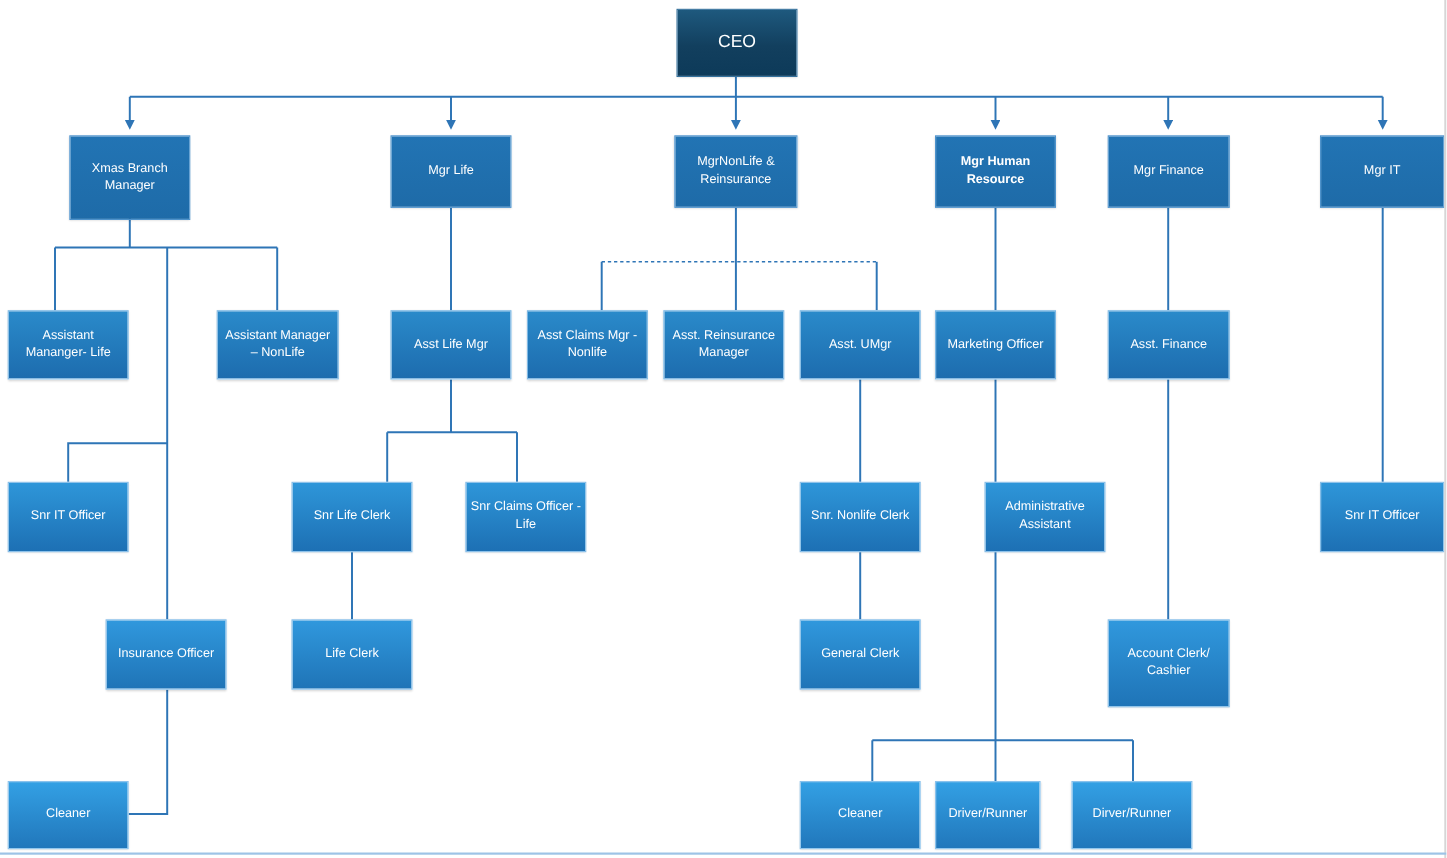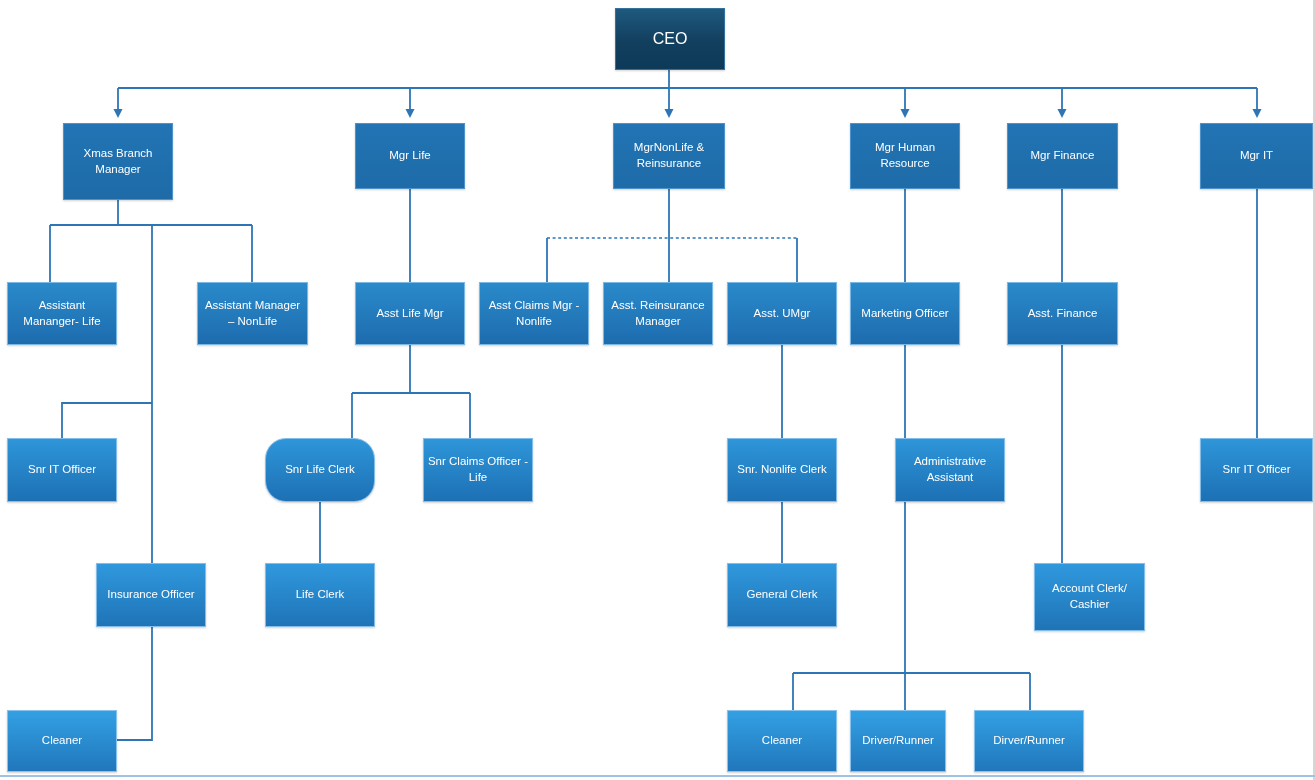--- a/index.html
+++ b/index.html
@@ -125,48 +125,48 @@
         <polyline points="1257,189 1257,438" fill="none" stroke="#2e75b6" stroke-width="1.8"></polyline>
       </g>
   </svg>
 
   <div class="node tier-ceo" style="left: 615px; top: 8px; width: 110px; height: 62px;"><span class="node-label">CEO</span></div>
     <div class="node tier-1" style="left: 63px; top: 123px; width: 110px; height: 77px;"><span class="node-label">Xmas Branch
 Manager</span></div>
     <div class="node tier-1" style="left: 355px; top: 123px; width: 110px; height: 66px;"><span class="node-label">Mgr Life</span></div>
     <div class="node tier-1" style="left: 613px; top: 123px; width: 112px; height: 66px;"><span class="node-label">MgrNonLife &amp;
 Reinsurance</span></div>
-    <div class="node tier-1" style="left: 850px; top: 123px; width: 110px; height: 66px;"><span class="node-label">Mgr Human
+    <div class="node tier-1" style="left: 850px; top: 123px; width: 110px; height: 66px; font-weight: bold;"><span class="node-label">Mgr Human
 Resource</span></div>
     <div class="node tier-1" style="left: 1007px; top: 123px; width: 111px; height: 66px;"><span class="node-label">Mgr Finance</span></div>
     <div class="node tier-1" style="left: 1200px; top: 123px; width: 113px; height: 66px;"><span class="node-label">Mgr IT</span></div>
     <div class="node tier-2" style="left: 7px; top: 282px; width: 110px; height: 63px;"><span class="node-label">Assistant
 Mananger- Life</span></div>
     <div class="node tier-2" style="left: 197px; top: 282px; width: 111px; height: 63px;"><span class="node-label">Assistant Manager
 – NonLife</span></div>
     <div class="node tier-2" style="left: 355px; top: 282px; width: 110px; height: 63px;"><span class="node-label">Asst Life Mgr</span></div>
     <div class="node tier-2" style="left: 479px; top: 282px; width: 110px; height: 63px;"><span class="node-label">Asst Claims Mgr -
 Nonlife</span></div>
     <div class="node tier-2" style="left: 603px; top: 282px; width: 110px; height: 63px;"><span class="node-label">Asst. Reinsurance
 Manager</span></div>
     <div class="node tier-2" style="left: 727px; top: 282px; width: 110px; height: 63px;"><span class="node-label">Asst. UMgr</span></div>
     <div class="node tier-2" style="left: 850px; top: 282px; width: 110px; height: 63px;"><span class="node-label">Marketing Officer</span></div>
     <div class="node tier-2" style="left: 1007px; top: 282px; width: 111px; height: 63px;"><span class="node-label">Asst. Finance</span></div>
     <div class="node tier-3" style="left: 7px; top: 438px; width: 110px; height: 64px;"><span class="node-label">Snr IT Officer</span></div>
-    <div class="node tier-3" style="left: 265px; top: 438px; width: 110px; height: 64px; border-radius: 21px;"><span class="node-label">Snr Life Clerk</span></div>
+    <div class="node tier-3" style="left: 265px; top: 438px; width: 110px; height: 64px;"><span class="node-label">Snr Life Clerk</span></div>
     <div class="node tier-3" style="left: 423px; top: 438px; width: 110px; height: 64px;"><span class="node-label">Snr Claims Officer -
 Life</span></div>
     <div class="node tier-3" style="left: 727px; top: 438px; width: 110px; height: 64px;"><span class="node-label">Snr. Nonlife Clerk</span></div>
     <div class="node tier-3" style="left: 850px; top: 438px; width: 110px; height: 64px; margin-left: 45px;"><span class="node-label">Administrative
 Assistant</span></div>
     <div class="node tier-3" style="left: 1200px; top: 438px; width: 113px; height: 64px;"><span class="node-label">Snr IT Officer</span></div>
     <div class="node tier-4" style="left: 265px; top: 563px; width: 110px; height: 64px;"><span class="node-label">Life Clerk</span></div>
     <div class="node tier-4" style="left: 96px; top: 563px; width: 110px; height: 64px;"><span class="node-label">Insurance Officer</span></div>
     <div class="node tier-4" style="left: 727px; top: 563px; width: 110px; height: 64px;"><span class="node-label">General Clerk</span></div>
-    <div class="node tier-4" style="left: 1034px; top: 563px; width: 111px; height: 68px;"><span class="node-label">Account Clerk/
+    <div class="node tier-4" style="left: 1007px; top: 563px; width: 111px; height: 80px;"><span class="node-label">Account Clerk/
 Cashier</span></div>
     <div class="node tier-5" style="left: 7px; top: 710px; width: 110px; height: 62px;"><span class="node-label">Cleaner</span></div>
     <div class="node tier-5" style="left: 727px; top: 710px; width: 110px; height: 62px;"><span class="node-label">Cleaner</span></div>
     <div class="node tier-5" style="left: 850px; top: 710px; width: 96px; height: 62px;"><span class="node-label">Driver/Runner</span></div>
     <div class="node tier-5" style="left: 974px; top: 710px; width: 110px; height: 62px;"><span class="node-label">Dirver/Runner</span></div>
     <div class="page-border-right"></div>
   <div class="page-border-bottom"></div>
 </div>
 
 </body></html>

